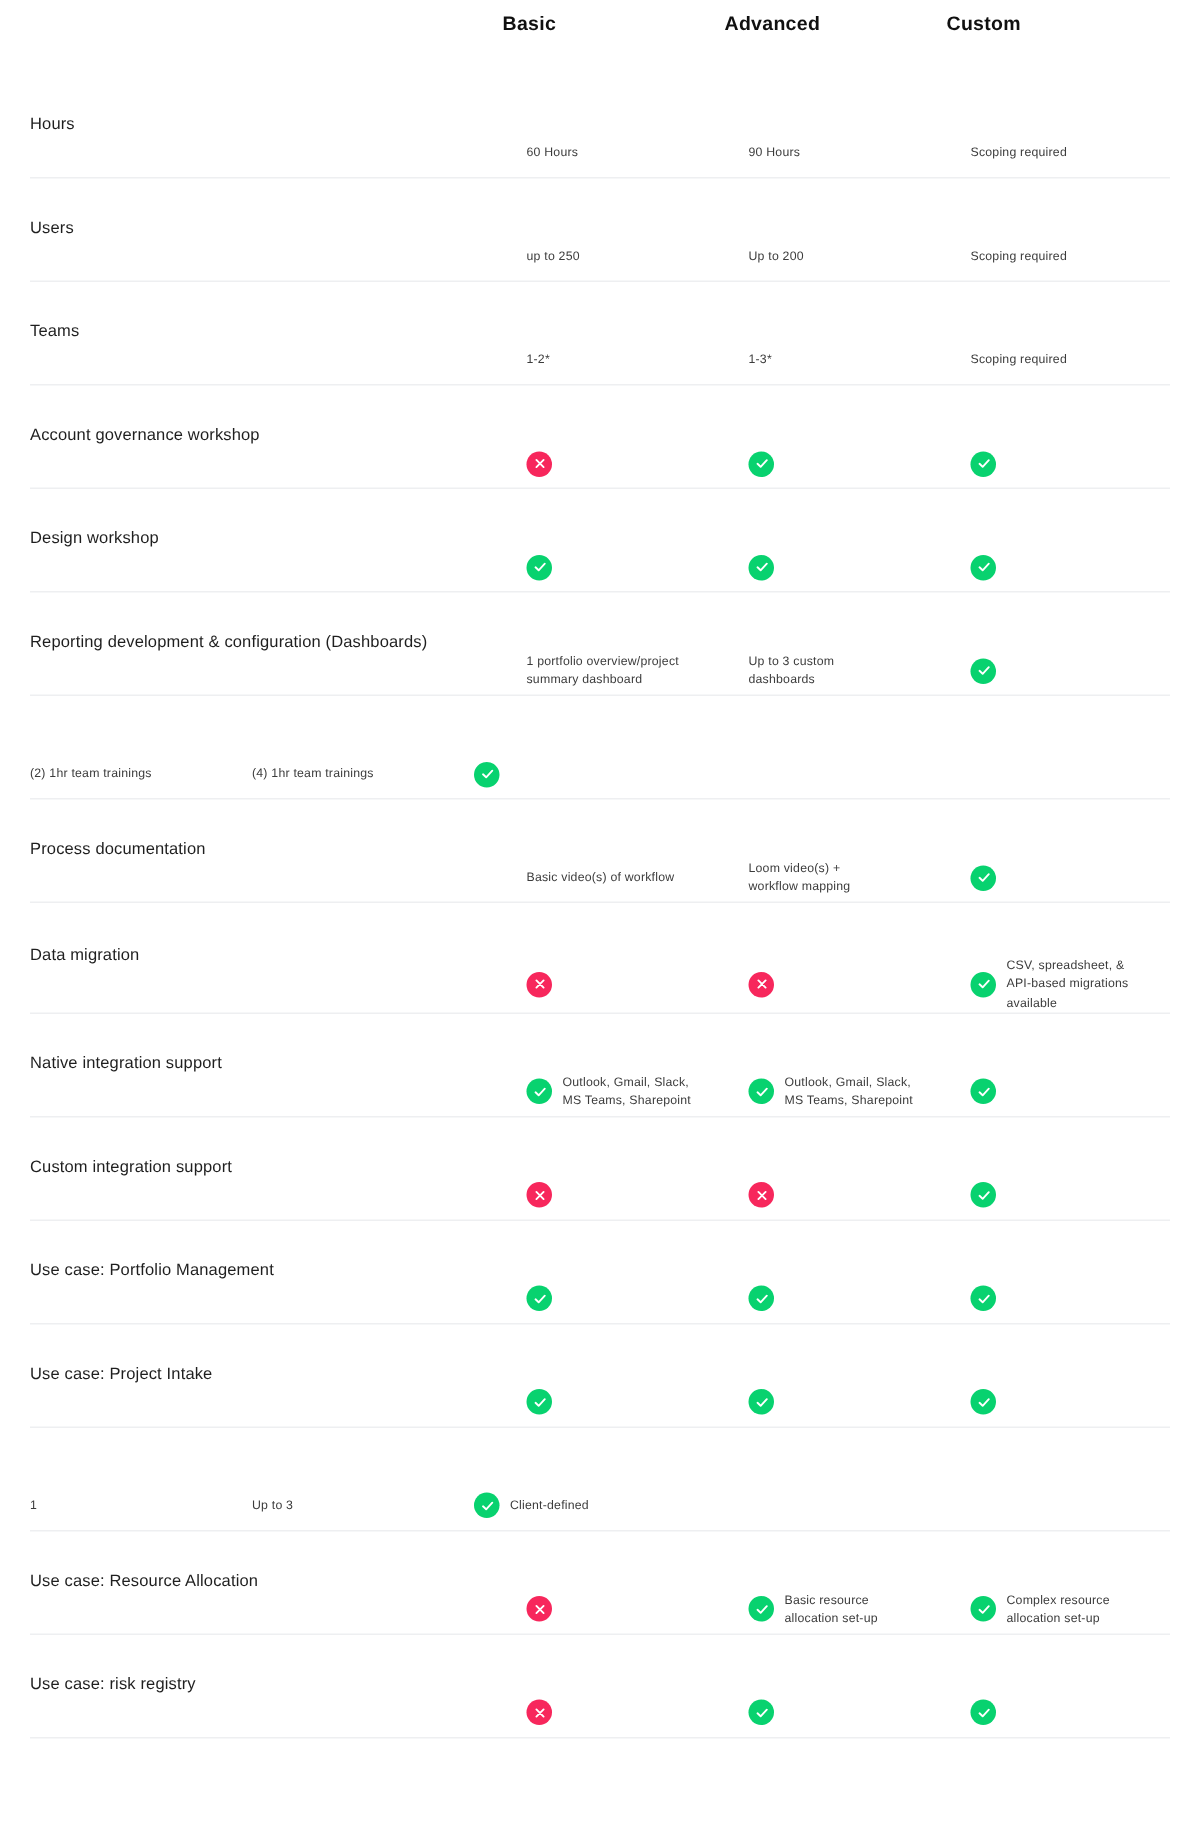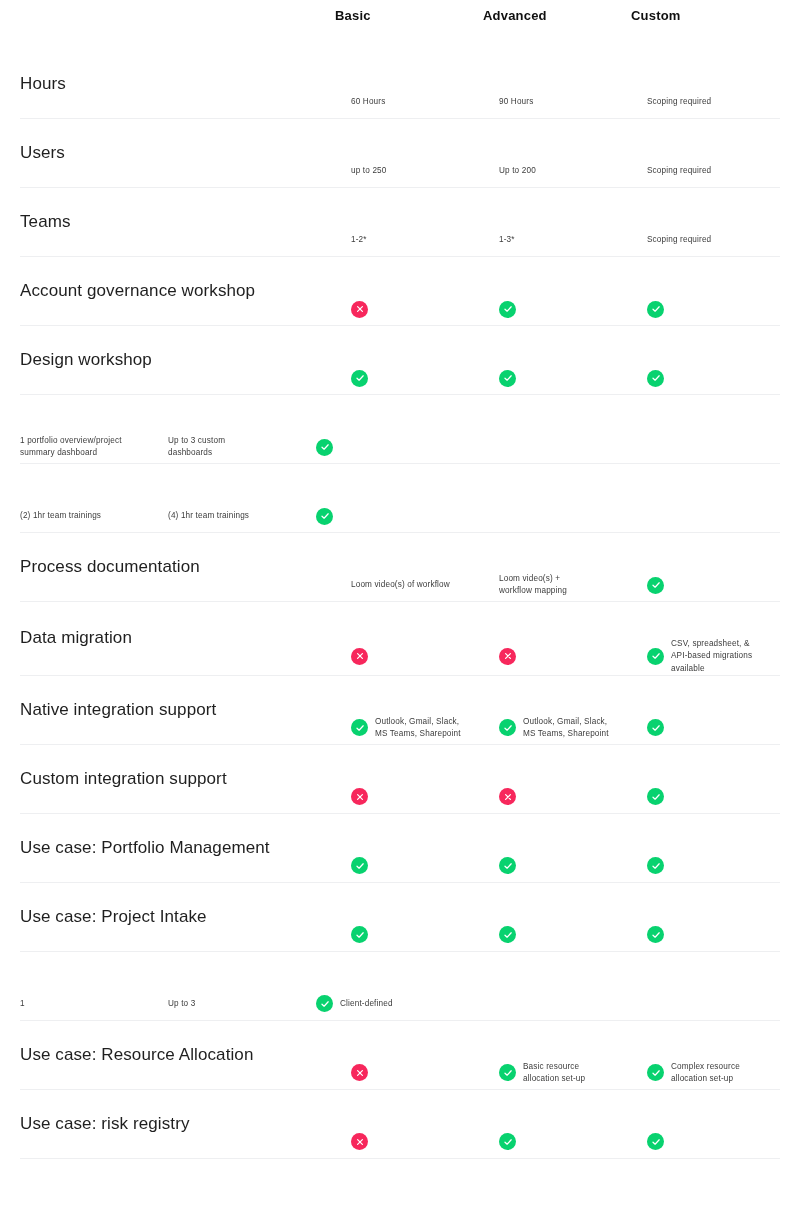--- a/index.html
+++ b/index.html
@@ -44,21 +44,21 @@
   
   .row {
     display: flex;
     align-items: center;
     border-bottom: 1px solid #eeeff1;
     box-sizing: border-box;
     min-height: 69px;
   }
 
   .feature {
-    font-size: 17px;
+    font-size: 11px;
     font-weight: 400;
     color: #1f1f1f;
     line-height: 1.45;
     padding-right: 16px;
     letter-spacing: 0.1px;
   }
 
   .cell {
     display: flex;
     align-items: center;
@@ -180,20 +180,21 @@
         </div>
         <div class="col-plan cell custom">
           <span class="icon icon-check">
             <svg width="10" height="10" viewBox="0 0 10 10">
               <path d="M2 5.2 L4.1 7.2 L8.2 2.8" stroke="#ffffff" stroke-width="1.25" stroke-linecap="round" stroke-linejoin="round" fill="none"></path>
             </svg>
           </span>
         </div>
       </div>
       <div class="row">
+        <div class="col-feature feature">Reporting development &amp; configuration (Dashboards)</div>
         <div class="col-plan cell">
           <div class="cell-text">1 portfolio overview/project
 summary dashboard</div>
         </div>
         <div class="col-plan cell">
           <div class="cell-text">Up to 3 custom
 dashboards</div>
         </div>
         <div class="col-plan cell custom">
           <span class="icon icon-check">
@@ -214,21 +215,21 @@
           <span class="icon icon-check">
             <svg width="10" height="10" viewBox="0 0 10 10">
               <path d="M2 5.2 L4.1 7.2 L8.2 2.8" stroke="#ffffff" stroke-width="1.25" stroke-linecap="round" stroke-linejoin="round" fill="none"></path>
             </svg>
           </span>
         </div>
       </div>
       <div class="row">
         <div class="col-feature feature">Process documentation</div>
         <div class="col-plan cell">
-          <div class="cell-text">Loom video(s) of workflow</div>
+          <div class="cell-text">Basic video(s) of workflow</div>
         </div>
         <div class="col-plan cell">
           <div class="cell-text">Loom video(s) +
 workflow mapping</div>
         </div>
         <div class="col-plan cell custom">
           <span class="icon icon-check">
             <svg width="10" height="10" viewBox="0 0 10 10">
               <path d="M2 5.2 L4.1 7.2 L8.2 2.8" stroke="#ffffff" stroke-width="1.25" stroke-linecap="round" stroke-linejoin="round" fill="none"></path>
             </svg>

